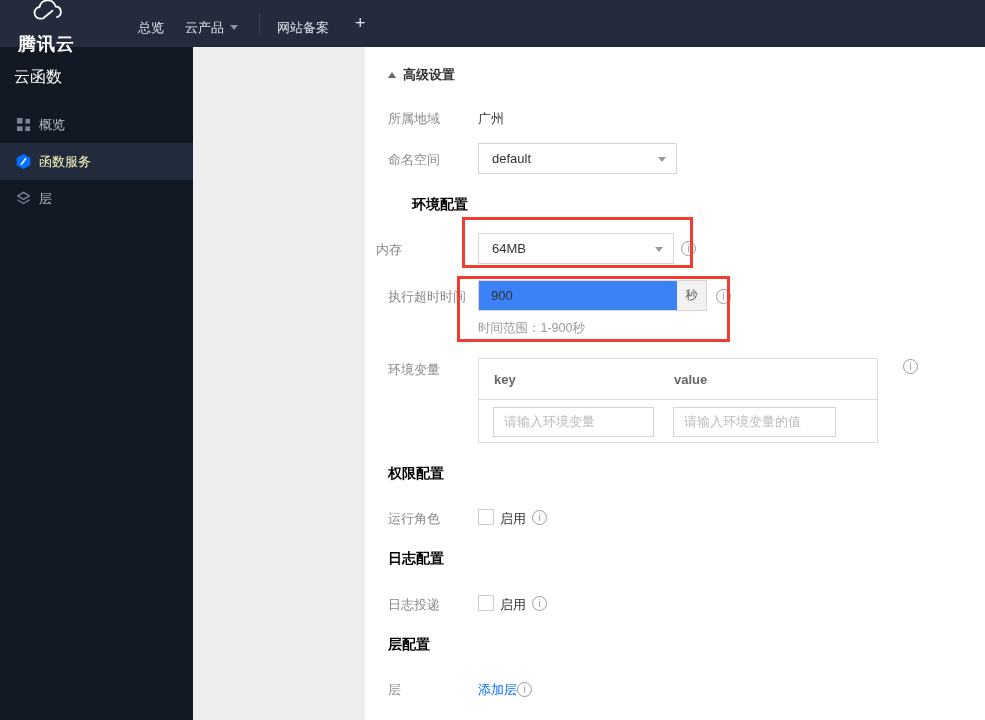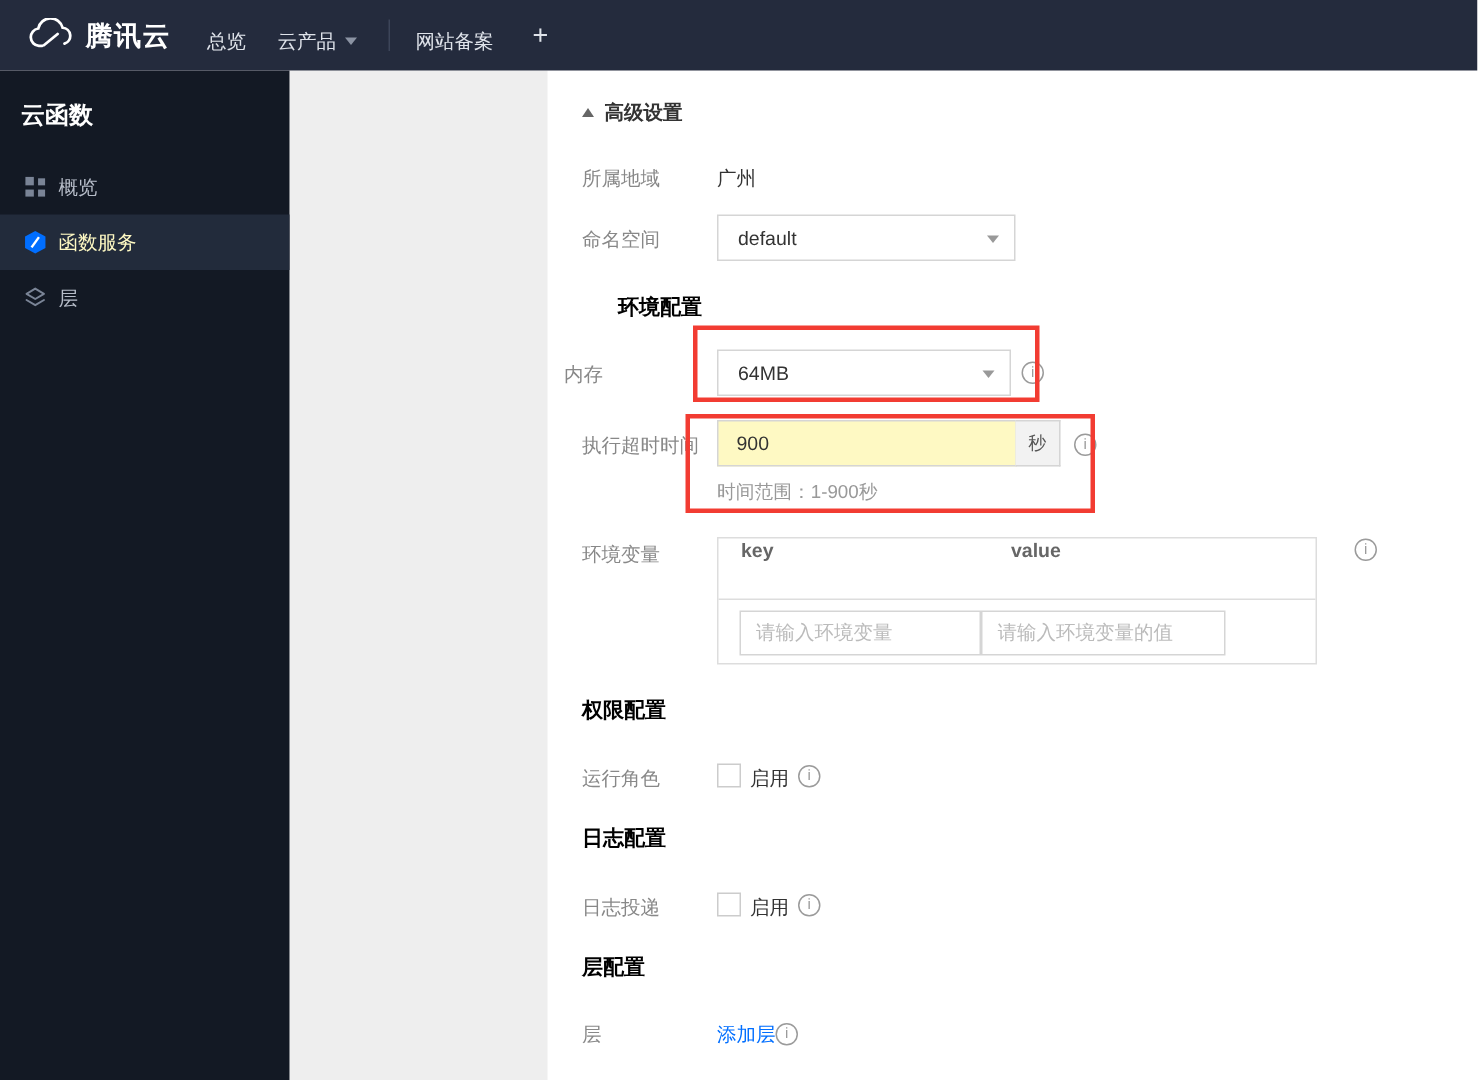--- a/index.html
+++ b/index.html
@@ -6,58 +6,58 @@
   html,body { width:985px; height:720px; }
   body {
     position:relative; overflow:hidden; background:#fff;
     font-family:"Liberation Sans","DejaVu Sans",sans-serif;
     font-size:13px; color:#333;
   }
   .abs { position:absolute; }
 
   
   .topbar { left:0; top:0; width:985px; height:47px; background:#242b3d; z-index:10; }
-  .brand-wrap { left:18px; top:0; height:47px; display:flex; align-items:center; gap:9px; cursor:pointer; }
+  .brand-wrap { left:18px; top:0; height:47px; display:flex; align-items:center; gap:9px; cursor:pointer;flex-direction:column; }
   .brand-text { color:#fff; font-size:18px; font-weight:bold; letter-spacing:1px; }
   .nav-item { top:0; height:55px; display:flex; align-items:center; color:#dfe3ea; font-size:13px; cursor:pointer; }
   .nav-chevron { width:0; height:0; margin-left:6px; border-left:4px solid transparent; border-right:4px solid transparent; border-top:5px solid #8b93a3; }
   .nav-sep { left:259px; top:13px; width:1px; height:21px; background:#3c4559; }
   .nav-plus { left:355px; top:0; height:47px; display:flex; align-items:center; color:#dfe3ea; font-size:18px; font-weight:300; cursor:pointer; }
 
   
   .sidebar { left:0; top:47px; width:193px; height:673px; background:#131924; z-index:9; }
-  .sidebar-title { position:absolute; left:14px; top:20px; color:#fff; font-size:16px; font-weight:bold; }
+  .sidebar-title { position:absolute; left:14px; top:20px; color:#fff; font-size:16px; font-weight:normal; }
   .menu { position:absolute; left:0; top:59px; width:193px; }
   .menu-item { height:37px; display:flex; align-items:center; padding-left:14px; color:#b7bdc9; cursor:pointer; }
   .menu-item.active { background:#222b3b; color:#fef9c3; }
   .menu-item .mi-icon { width:18px; height:18px; margin-right:7px; display:flex; align-items:center; justify-content:center; }
   .graypanel { left:193px; top:47px; width:172px; height:673px; background:#eeeeee; }
 
   
   .lbl { color:#888; }
   .section-h { font-size:14px; font-weight:bold; color:#000; }
   .adv-header { display:flex; align-items:center; gap:7px; cursor:pointer; font-weight:600; color:#333; }
   .tri-up { width:0; height:0; border-left:4px solid transparent; border-right:4px solid transparent; border-bottom:6px solid #666; }
 
   .select { width:199px; height:31px; background:#fff; border:1px solid #d5d5d5; display:flex; align-items:center; padding:0 26px 0 13px; color:#333; cursor:pointer; }
   .select .caret { position:absolute; right:10px; top:13px; width:0; height:0; border-left:4px solid transparent; border-right:4px solid transparent; border-top:5px solid #999; }
 
-  .txt-input { width:200px; height:31px; border:1px solid #d5d5d5; background:#fef9c3; padding:0 12px; font-size:13px; color:#333; font-family:inherit; outline:none; }
+  .txt-input { width:200px; height:31px; border:1px solid #d5d5d5; background:#3b82f6; padding:0 12px; font-size:13px; color:#333; font-family:inherit; outline:none; }
   .unit-box { width:30px; height:31px; background:#f2f2f2; border:1px solid #d5d5d5; border-left:none; display:flex; align-items:center; justify-content:center; color:#555; font-size:12px; }
   .hint { color:#999; font-size:12.5px; }
 
   .info-icon { width:15px; height:15px; border:1px solid #9b9b9b; border-radius:50%; color:#9b9b9b; font-size:10px; display:flex; align-items:center; justify-content:center; cursor:pointer; z-index:1; font-style:normal; }
   .info-icon::after { content:"i"; }
 
   .red-box { border:3px solid #f23c32; z-index:5; pointer-events:none; }
 
   .env-table { width:400px; height:85px; border:1px solid #ddd; background:#fff; }
-  .env-thead { display:flex; height:41px; border-bottom:1px solid #ddd; font-weight:bold; color:#666; }
+  .env-thead { display:flex; height:41px; align-items:center; border-bottom:1px solid #ddd; font-weight:bold; color:#666; }
   .env-th-key { padding-left:15px; width:195px; }
-  .env-tr { display:flex; align-items:center; height:43px; padding-left:14px; }
+  .env-tr { display:flex; align-items:center; height:43px; padding-left:14px; gap:19px; }
   .env-input { width:161px; height:30px; border:1px solid #d5d5d5; padding:0 10px; font-size:13px; color:#333; font-family:inherit; outline:none; }
   .env-input::placeholder, .txt-input::placeholder { color:#bbb; }
 
   .checkbox { width:16px; height:16px; border:1px solid #ccc; background:#fff; cursor:pointer; }
   .link { color:#006eff; cursor:pointer; }
 </style>
 </head>
 <body>
 
 <div class="abs topbar">

